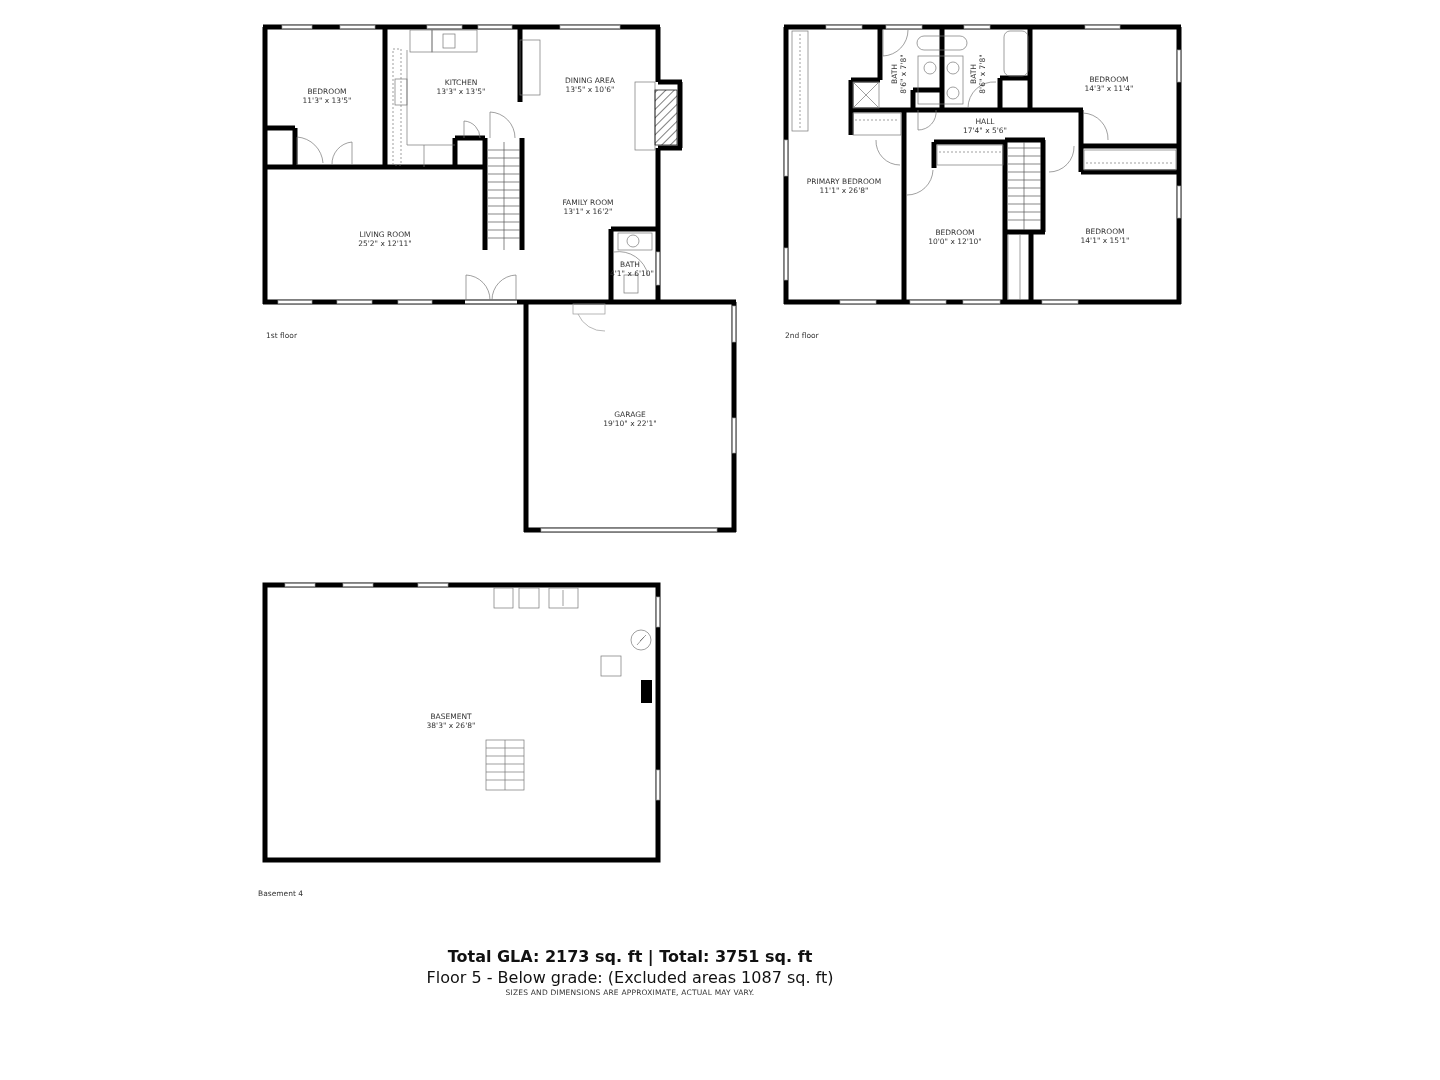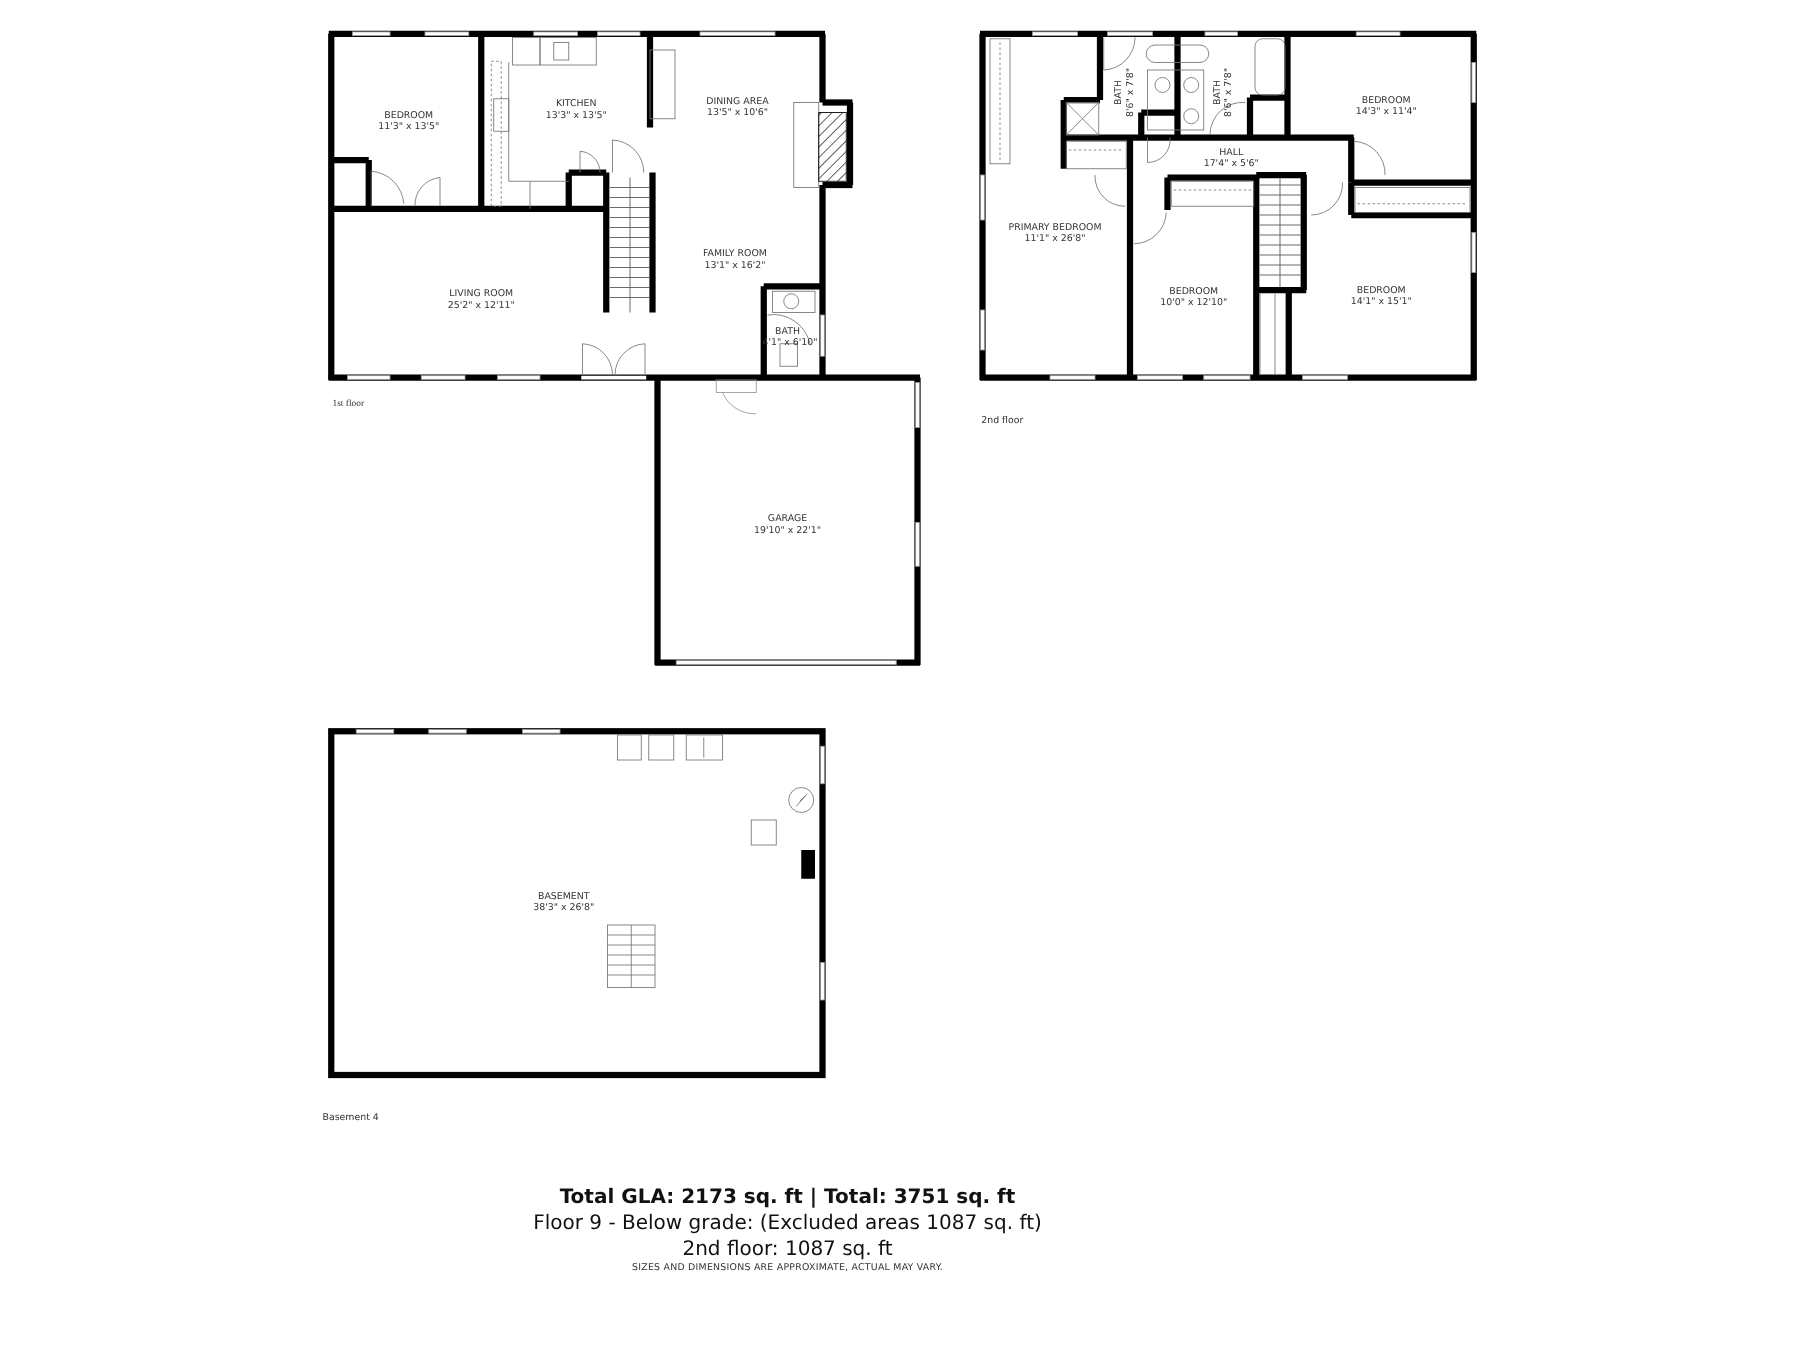--- a/index.html
+++ b/index.html
@@ -317,22 +317,21 @@
     <text class="room-dim" x="955" y="244">10'0" x 12'10"</text>
 
     <text class="room-name" x="1105" y="234">BEDROOM</text>
     <text class="room-dim" x="1105" y="243">14'1" x 15'1"</text>
 
     <text class="room-name" x="451" y="719">BASEMENT</text>
     <text class="room-dim" x="451" y="728">38'3" x 26'8"</text>
   </g>
 </svg>
 
-<div class="floor-label" style="left:266px; top:318px;font-family:Liberation Serif, serif;">1st floor</div>
+<div class="floor-label" style="left:266px; top:331px;">1st floor</div>
 <div class="floor-label" style="left:785px; top:331px;">2nd floor</div>
 <div class="floor-label" style="left:258px; top:889px;">Basement 4</div>
 
 <div class="summary">
   <div class="total">Total GLA: 2173 sq. ft | Total: 3751 sq. ft</div>
-  <div class="line">Floor 9 - Below grade: (Excluded areas 1087 sq. ft)</div>
-  <div class="line">2nd floor: 1087 sq. ft</div>
+  <div class="line">Floor 5 - Below grade: (Excluded areas 1087 sq. ft)</div>
   <div class="disclaimer">SIZES AND DIMENSIONS ARE APPROXIMATE, ACTUAL MAY VARY.</div>
 </div>
 
 </body></html>

